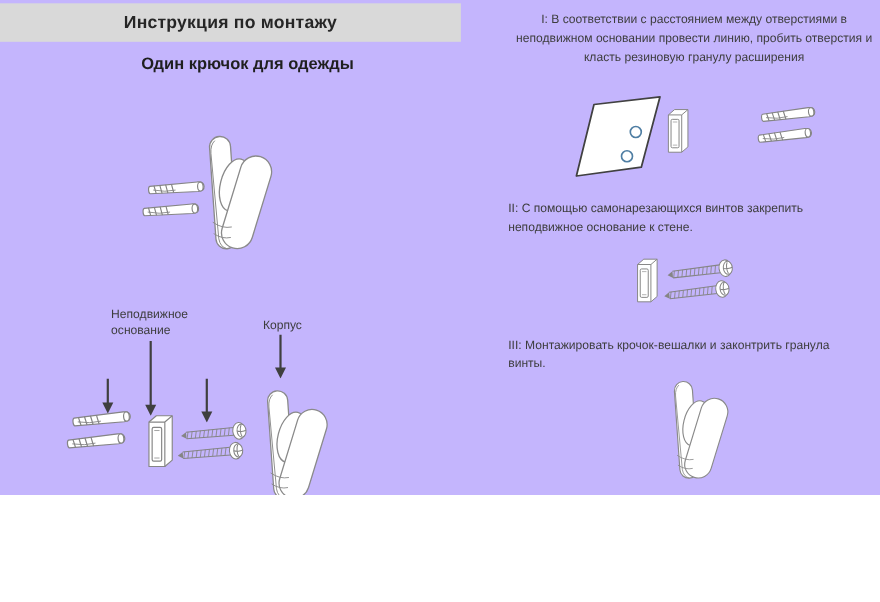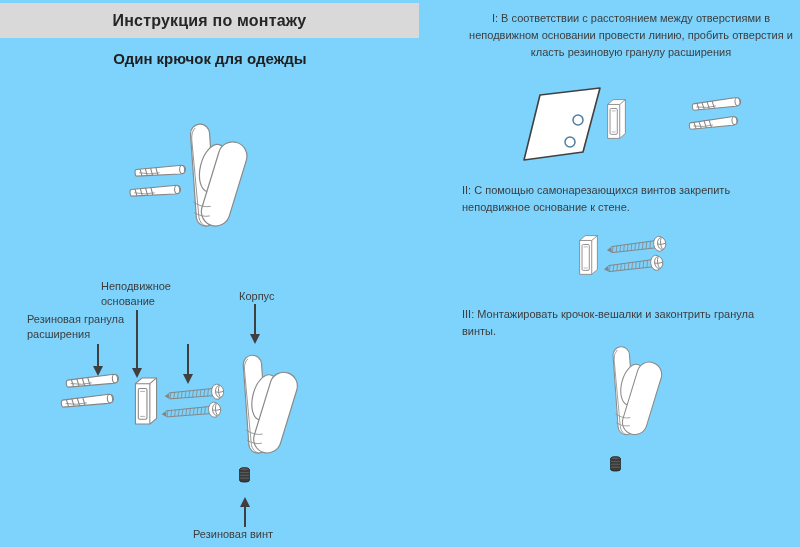--- a/index.html
+++ b/index.html
@@ -1,28 +1,28 @@
 <!DOCTYPE html>
 <html><head>
 <meta charset="utf-8">
 <style>
   html,body{margin:0;padding:0;background:#ffffff;}
   .page{
-    position:relative;width:800px;height:547px;background:#7dd3fc;overflow:hidden;
+    position:relative;width:800px;height:450px;background:#c4b5fd;overflow:hidden;
     font-family:"Liberation Sans",sans-serif;color:#3d3d3d;
   }
   .abs{position:absolute;}
   .header-bar{
     position:absolute;left:0;top:3px;width:419px;height:35px;
     background:#d9d9d9;display:flex;align-items:center;justify-content:center;
   }
   .header-bar .title{font-size:16px;font-weight:700;color:#262626;letter-spacing:0.2px;}
   .subtitle{
     position:absolute;left:0;top:50px;width:420px;text-align:center;
-    font-size:15px;font-weight:700;color:#1f1f1f;
+    font-size:15px;font-weight:700;color:#1f1f1f;padding-left:15px;
   }
   .lbl{position:absolute;font-size:11px;line-height:1.36;color:#3d3d3d;white-space:nowrap;}
   .step{position:absolute;font-size:11px;line-height:1.55;color:#3d3d3d;}
   .step.center{text-align:center;}
   svg{display:block;}
 </style>
 </head>
 <body>
 
 <div class="page">
@@ -94,24 +94,20 @@
         <use href="#sym-hook" width="78" height="118"></use>
       </g>
   </svg>
 
   <div class="lbl" style="left:101px;top:279px">
     <span>Неподвижное</span><br>
     <span>основание</span>
   </div>
   <div class="lbl" style="left:239px;top:289px">
     <span>Корпус</span>
-  </div>
-  <div class="lbl" style="left:27px;top:312px">
-    <span>Резиновая гранула</span><br>
-    <span>расширения</span>
   </div>
   <div class="lbl" style="left:193px;top:527px">
     <span>Резиновая винт</span>
   </div>
 
   <svg class="abs" style="left:92px;top:344px" width="12" height="32">
     <line x1="6" y1="0" x2="6" y2="23" stroke="#3f3f3f" stroke-width="2"></line>
       <polygon points="1,22 11,22 6,32" fill="#3f3f3f"></polygon>
   </svg>
   <svg class="abs" style="left:131px;top:310px" width="12" height="68">

